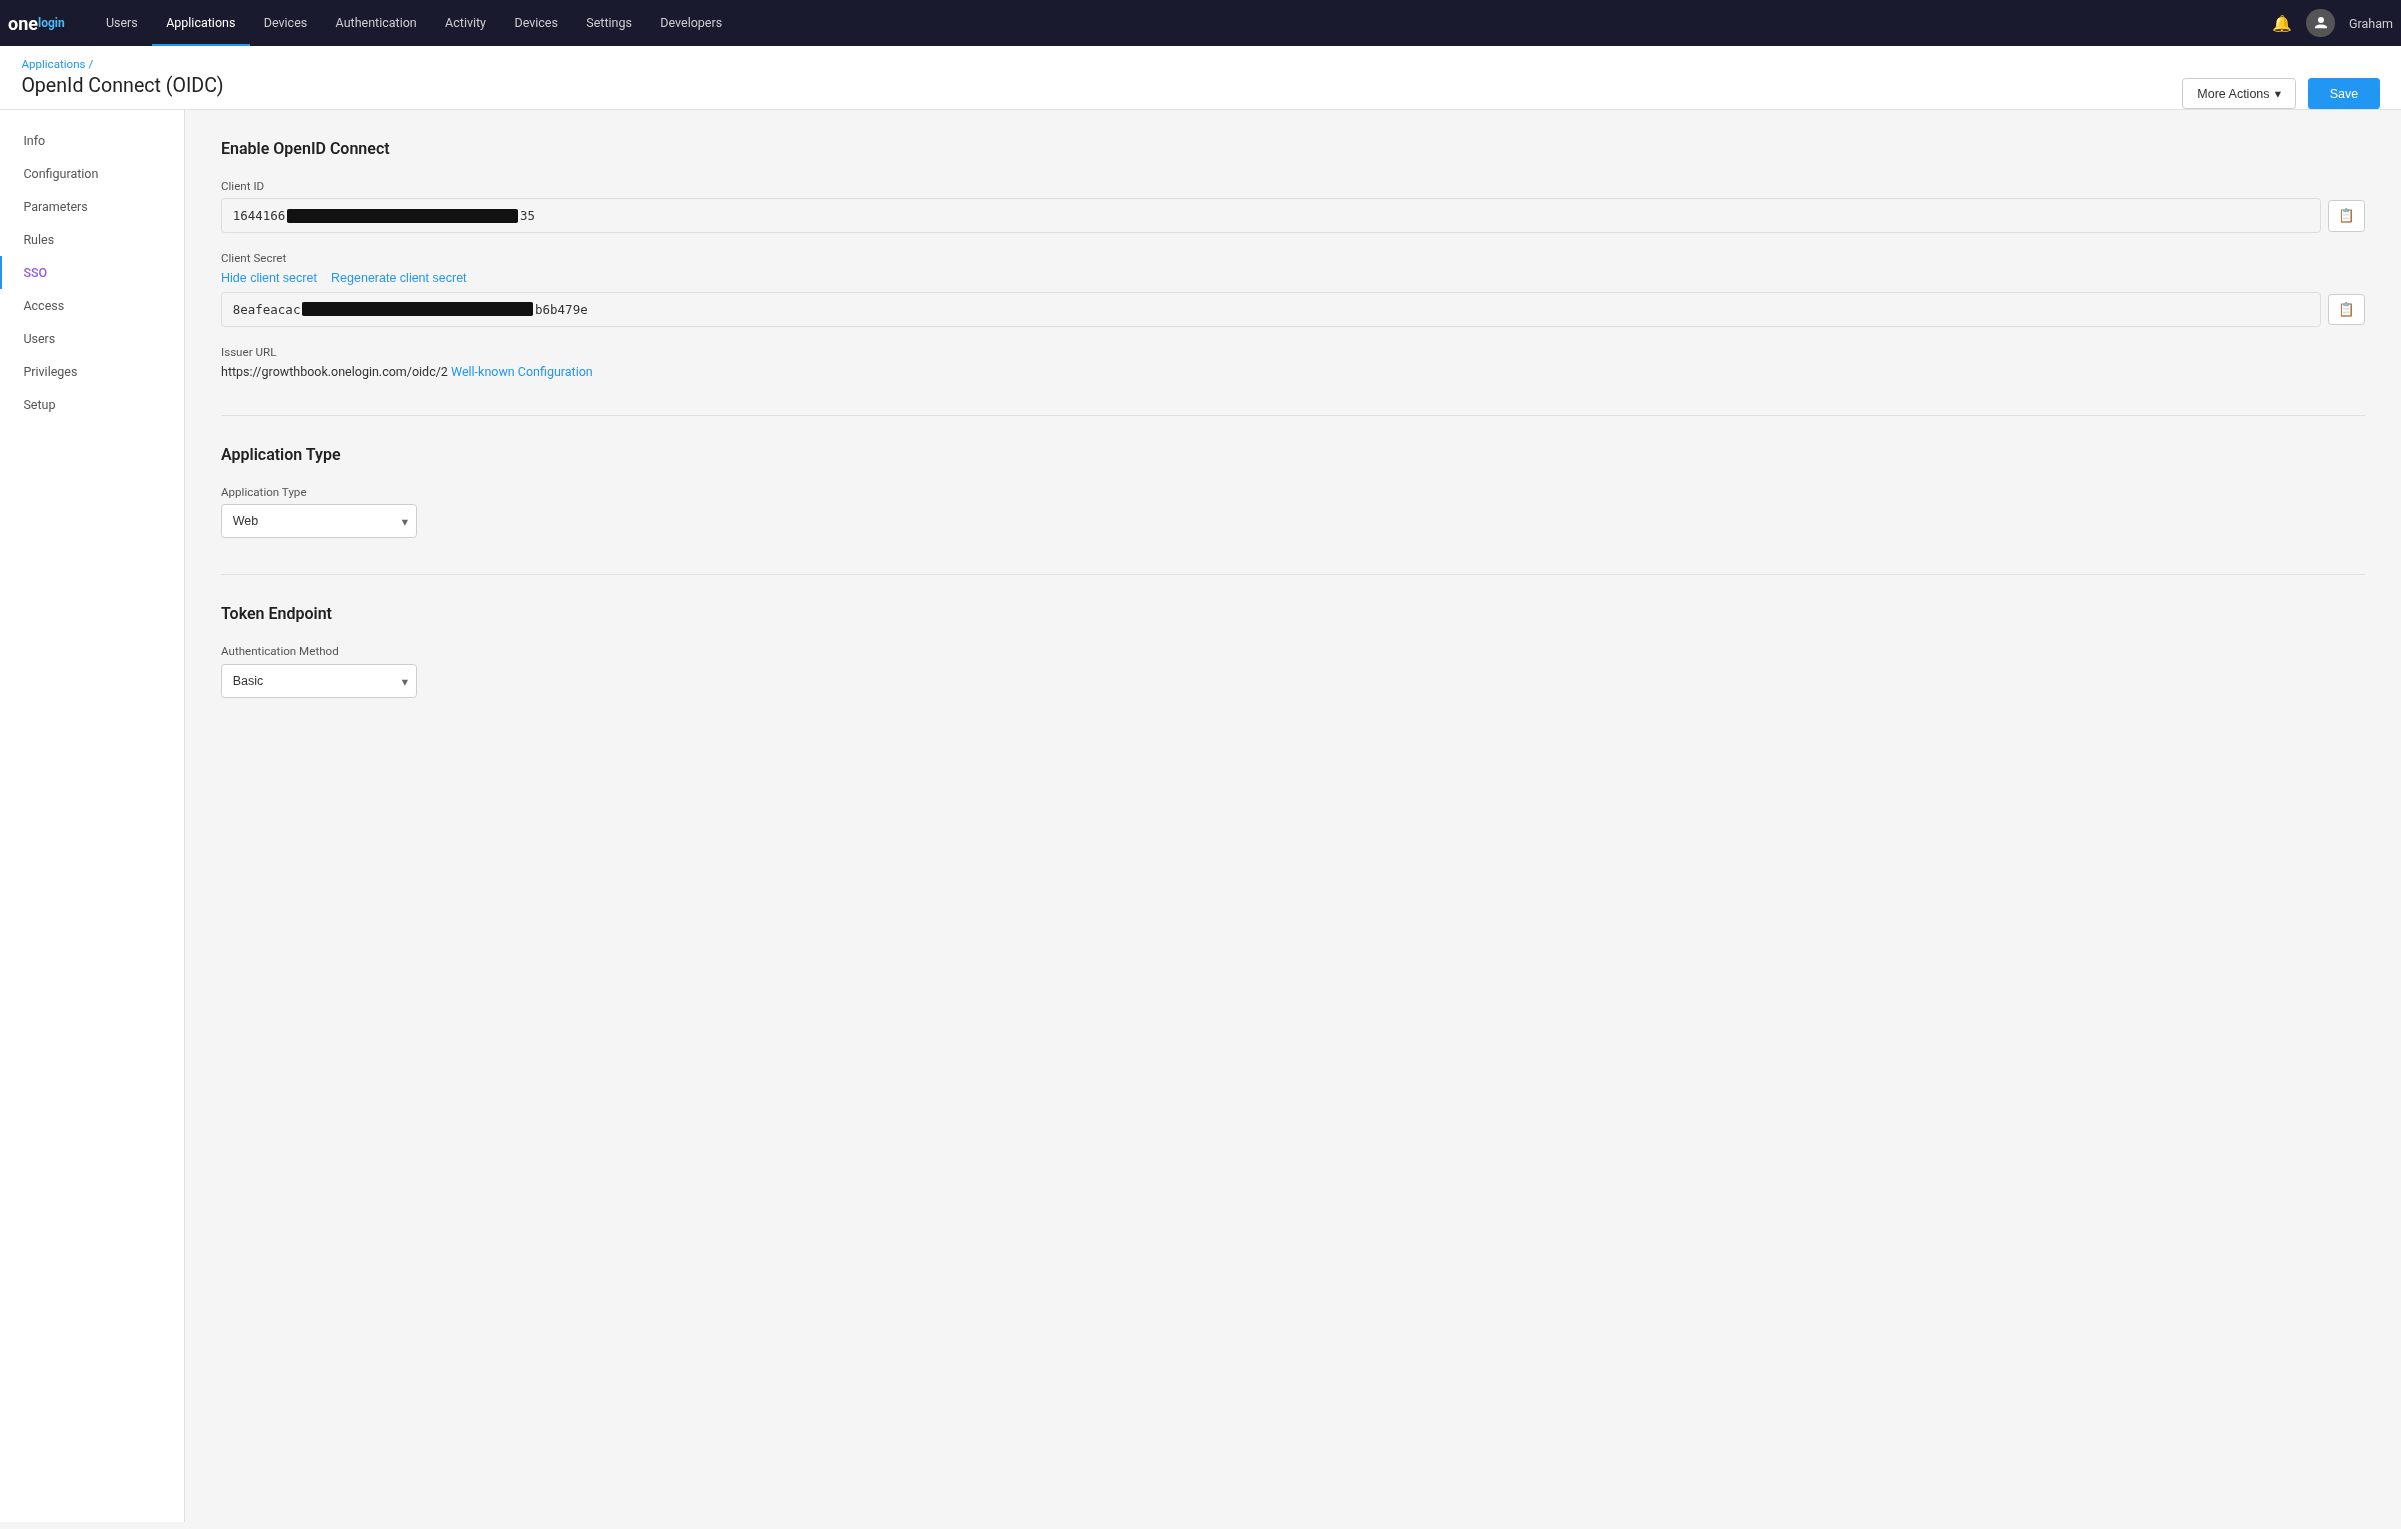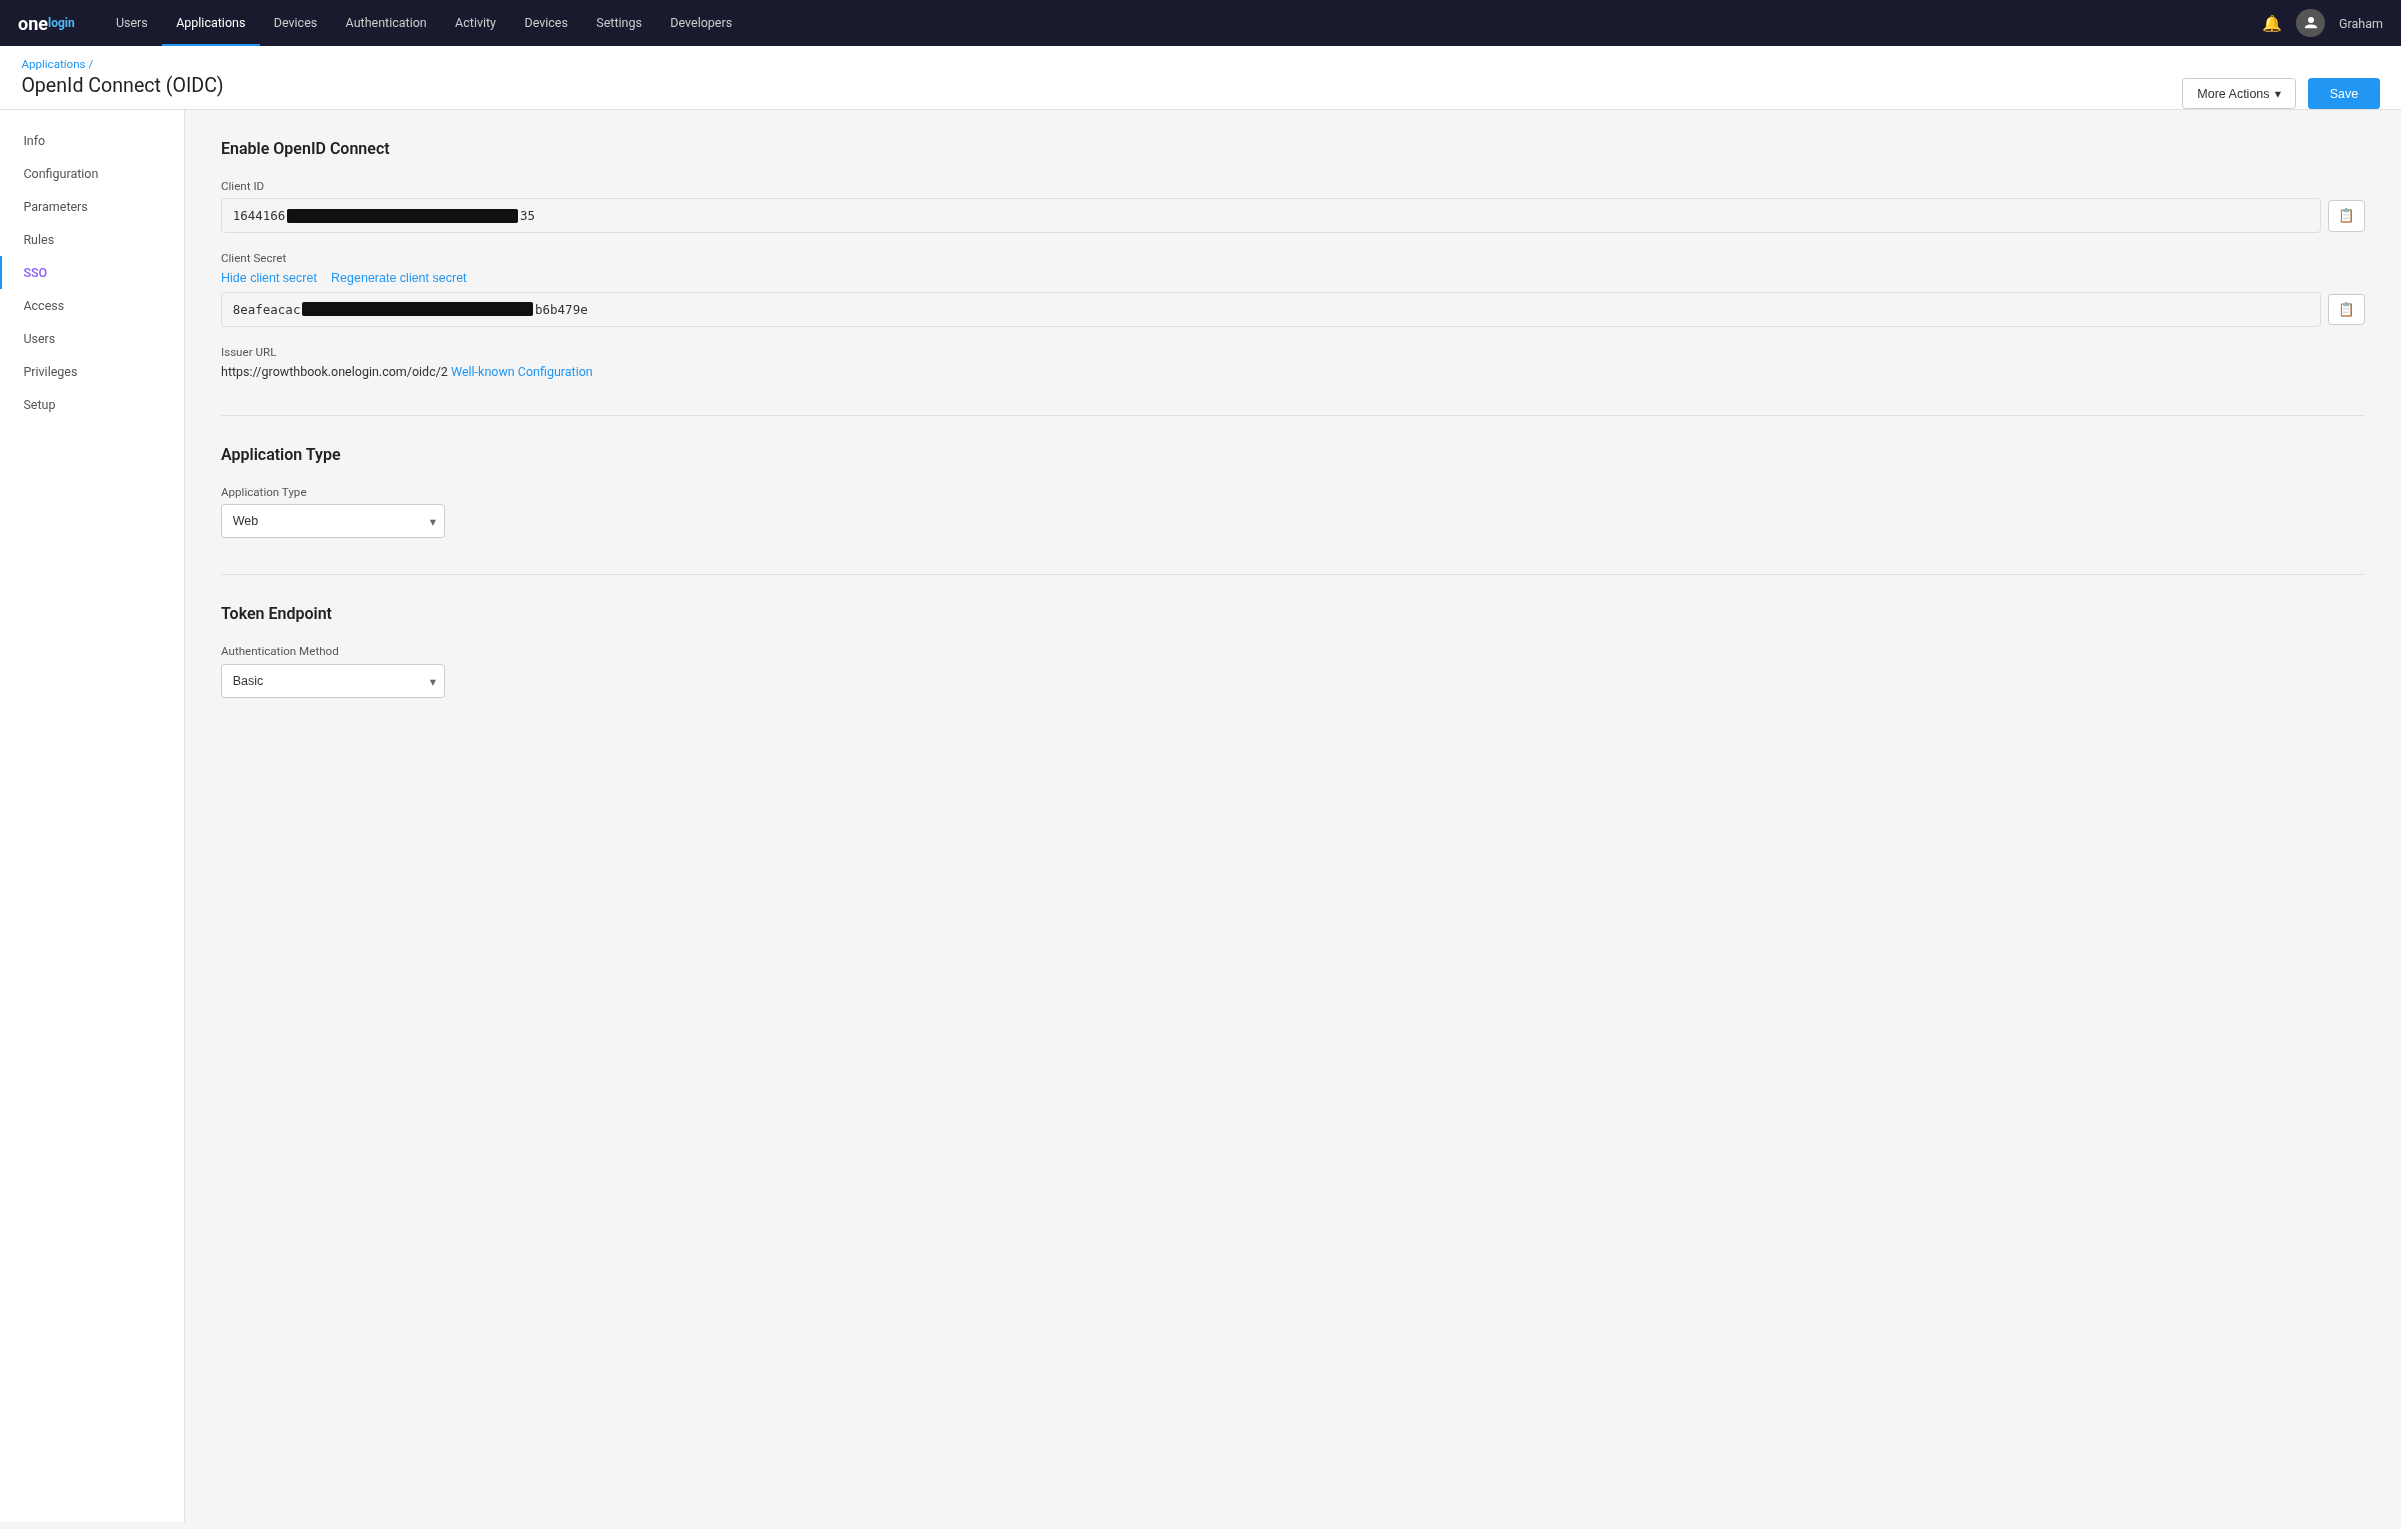--- a/index.html
+++ b/index.html
@@ -3,21 +3,21 @@
   <meta charset="utf-8">
   <style>
     * { box-sizing: border-box; margin: 0; padding: 0; }
     body { font-family: -apple-system, BlinkMacSystemFont, 'Segoe UI', Roboto, sans-serif; background: #f5f5f5; color: #333; font-size: 12.5px; }
 
     
     .navbar {
       background: #1a1a2e;
       display: flex;
       align-items: center;
-      padding: 0 18px;
+      padding: 0 8px;
       height: 46px;
       position: fixed;
       top: 0; left: 0; right: 0;
       z-index: 100;
     }
     .navbar-brand {
       margin-right: 27px;
       color: white;
       font-weight: bold;
       font-size: 16px;
@@ -225,21 +225,21 @@
 
     .issuer-url {
       font-size: 12.5px;
       color: #333;
       margin-top: 5.3px;
     }
     .issuer-url .url-text { color: #333; }
     .issuer-url .url-link { color: #2196f3; text-decoration: none; }
     .select-wrapper {
       position: relative;
-      width: 224px;
+      width: 196px;
     }
     .select-wrapper select {
       width: 100%;
       background: white;
       border: 0.9px solid #ccc;
       border-radius: 3.6px;
       padding: 9px 32px 9px 10.7px;
       font-size: 12.5px;
       color: #333;
       appearance: none;

